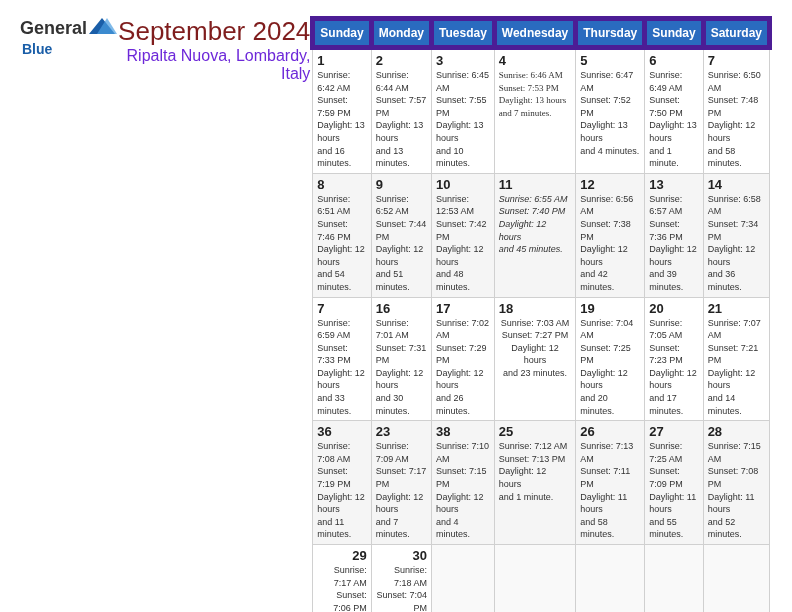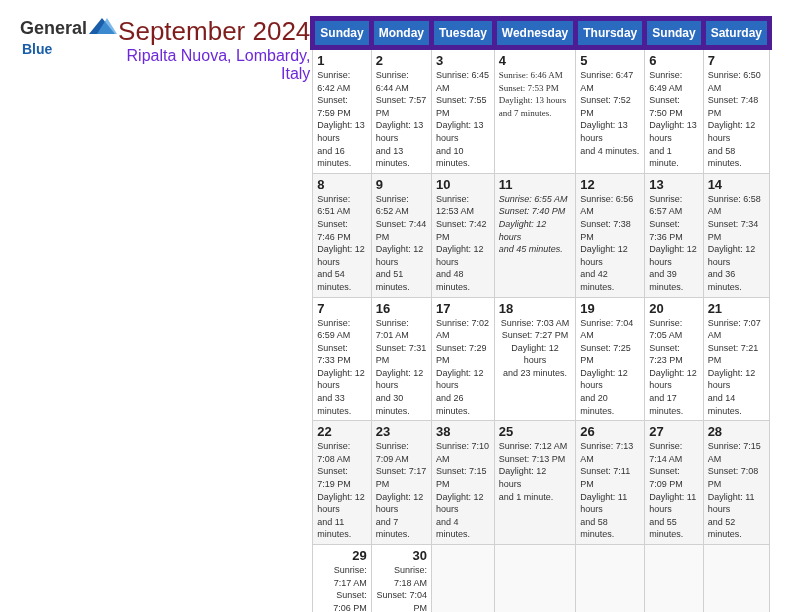--- a/index.html
+++ b/index.html
@@ -281,21 +281,21 @@
           <td>
             <span class="day-num">21</span>
             <div class="day-info" style="white-space: pre-line;">Sunrise: 7:07 AM
 Sunset: 7:21 PM
 Daylight: 12 hours
 and 14 minutes.</div>
           </td>
         </tr>
         <tr>
           <td>
-            <span class="day-num">22</span>
+            <span class="day-num">36</span>
             <div class="day-info" style="white-space: pre-line;">Sunrise: 7:08 AM
 Sunset: 7:19 PM
 Daylight: 12 hours
 and 11 minutes.</div>
           </td>
           <td>
             <span class="day-num">23</span>
             <div class="day-info" style="white-space: pre-line;">Sunrise: 7:09 AM
 Sunset: 7:17 PM
 Daylight: 12 hours
@@ -317,21 +317,21 @@
           </td>
           <td>
             <span class="day-num">26</span>
             <div class="day-info" style="white-space: pre-line;">Sunrise: 7:13 AM
 Sunset: 7:11 PM
 Daylight: 11 hours
 and 58 minutes.</div>
           </td>
           <td>
             <span class="day-num">27</span>
-            <div class="day-info" style="white-space: pre-line;">Sunrise: 7:14 AM
+            <div class="day-info" style="white-space: pre-line;">Sunrise: 7:25 AM
 Sunset: 7:09 PM
 Daylight: 11 hours
 and 55 minutes.</div>
           </td>
           <td>
             <span class="day-num">28</span>
             <div class="day-info" style="white-space: pre-line;">Sunrise: 7:15 AM
 Sunset: 7:08 PM
 Daylight: 11 hours
 and 52 minutes.</div>

